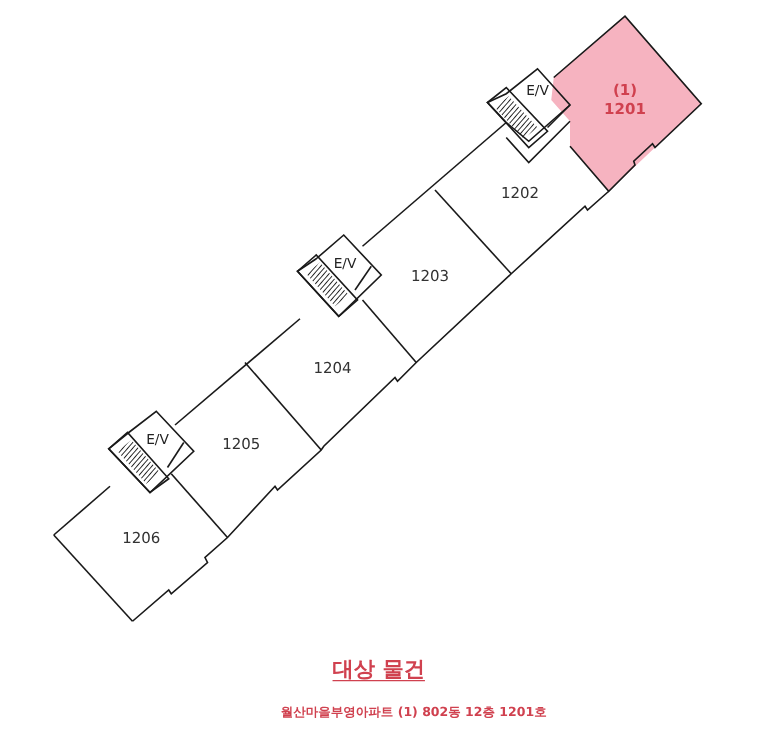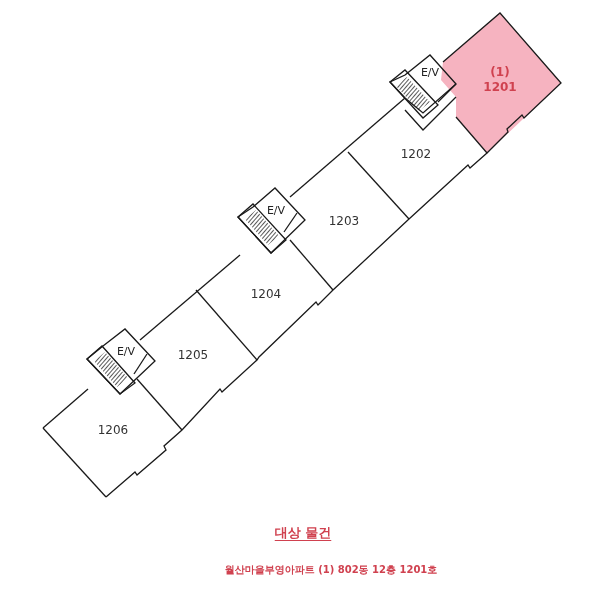--- a/index.html
+++ b/index.html
@@ -3,21 +3,21 @@
 <meta charset="utf-8">
 <style>
   html, body { margin: 0; padding: 0; background: #ffffff; }
   body { width: 606px; height: 600px; position: relative; overflow: hidden; font-family: "DejaVu Sans", sans-serif; }
   #plan { position: absolute; left: 0; top: 0; }
   .unit-label { font-family: "DejaVu Sans", sans-serif; font-size: 12px; fill: #333333; }
   .ev-label { font-family: "DejaVu Sans", sans-serif; font-size: 11px; fill: #222222; }
   .target-label { font-family: "DejaVu Sans", sans-serif; font-size: 12px; font-weight: bold; fill: #d0414f; }
   .wall { fill: none; stroke: #1a1a1a; stroke-width: 1.3; stroke-linejoin: miter; }
   .caption { position: absolute; left: 0; width: 606px; text-align: center; color: #d0414f; font-weight: bold; font-family: "DejaVu Sans", sans-serif; }
-  .caption-title { top: 524px; font-size: 13px; }
+  .caption-title { top: 524px; font-size: 17px; }
   .caption-title span { text-decoration: underline; text-underline-offset: 3px; }
   .caption-sub { top: 563px; font-size: 10px; margin-left: 28px; }
 </style>
 </head>
 <body>
 
 <svg id="plan" width="606" height="520" viewBox="0 0 606 520">
   <defs>
     <pattern id="stairs" width="3" height="3" patternUnits="userSpaceOnUse" patternTransform="rotate(41)">
       <line x1="0" y1="0" x2="0" y2="3" stroke="#111" stroke-width="1.4"></line>

